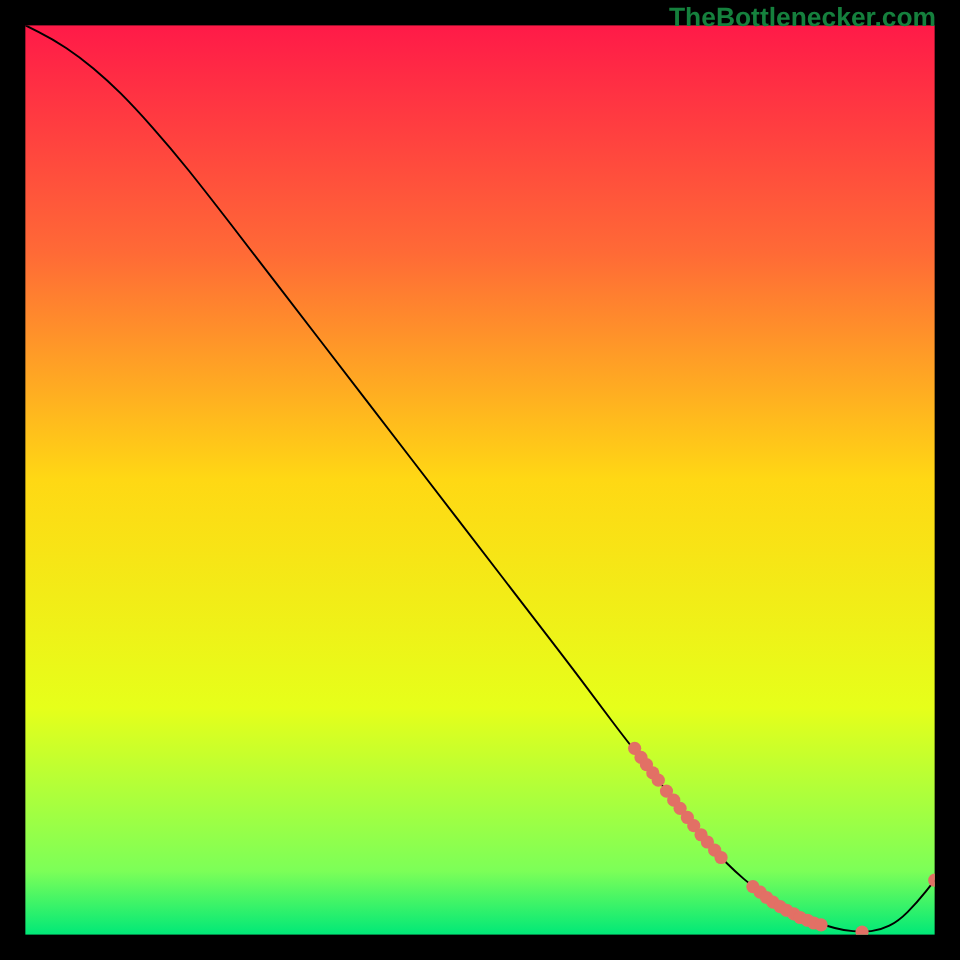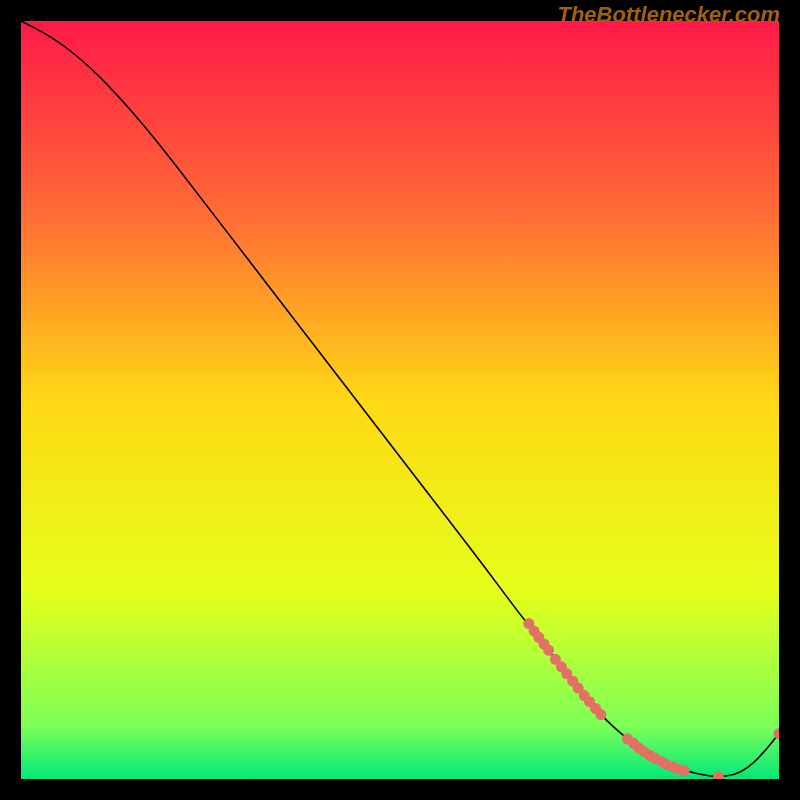--- a/index.html
+++ b/index.html
@@ -8,25 +8,24 @@
     background: #000;
     width: 800px;
     height: 800px;
     position: relative;
     font-family: Arial, sans-serif;
   }
   .watermark {
     position: absolute;
     top: 2px;
     right: 20px;
-    color: #a16207;
+    color: #15803d;
     font-size: 22px;
     font-weight: bold;
     z-index: 10;
-    font-style: italic;
   }
   .plot-area {
     position: absolute;
     left: 21px;
     top: 21px;
     width: 758px;
     height: 758px;
   }
   svg {
     display: block;

